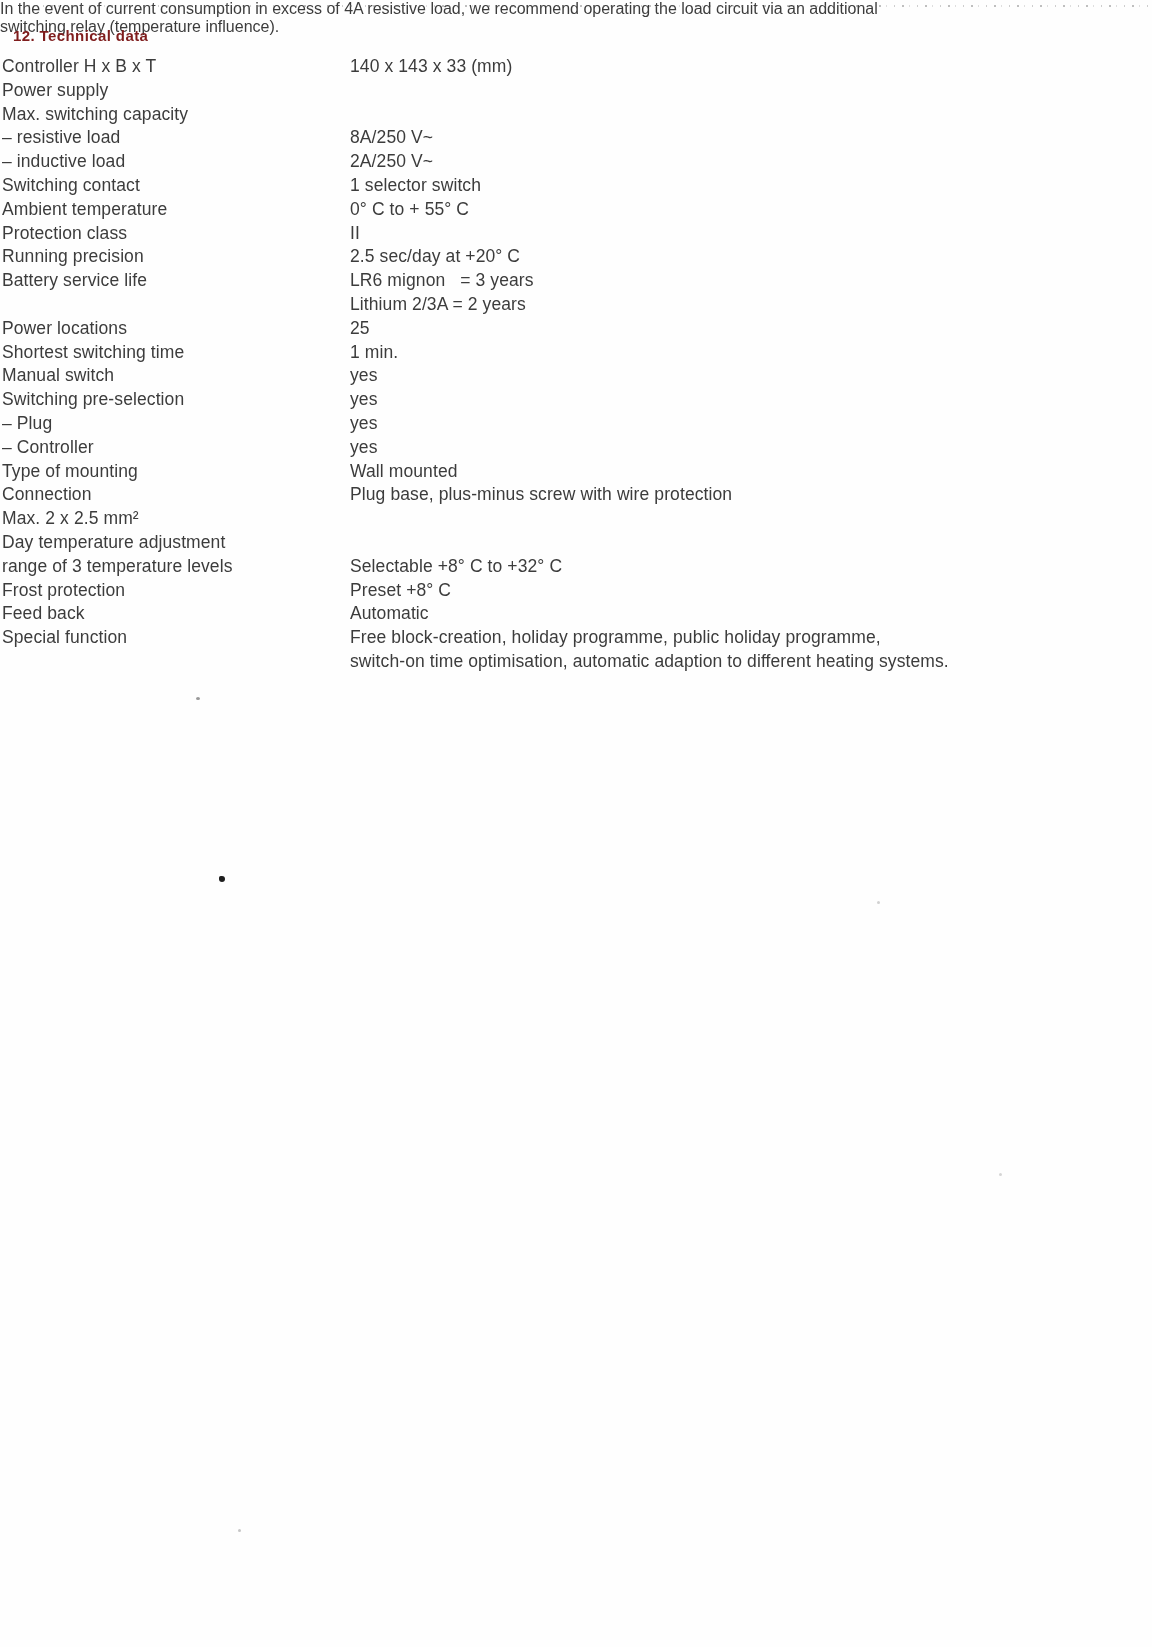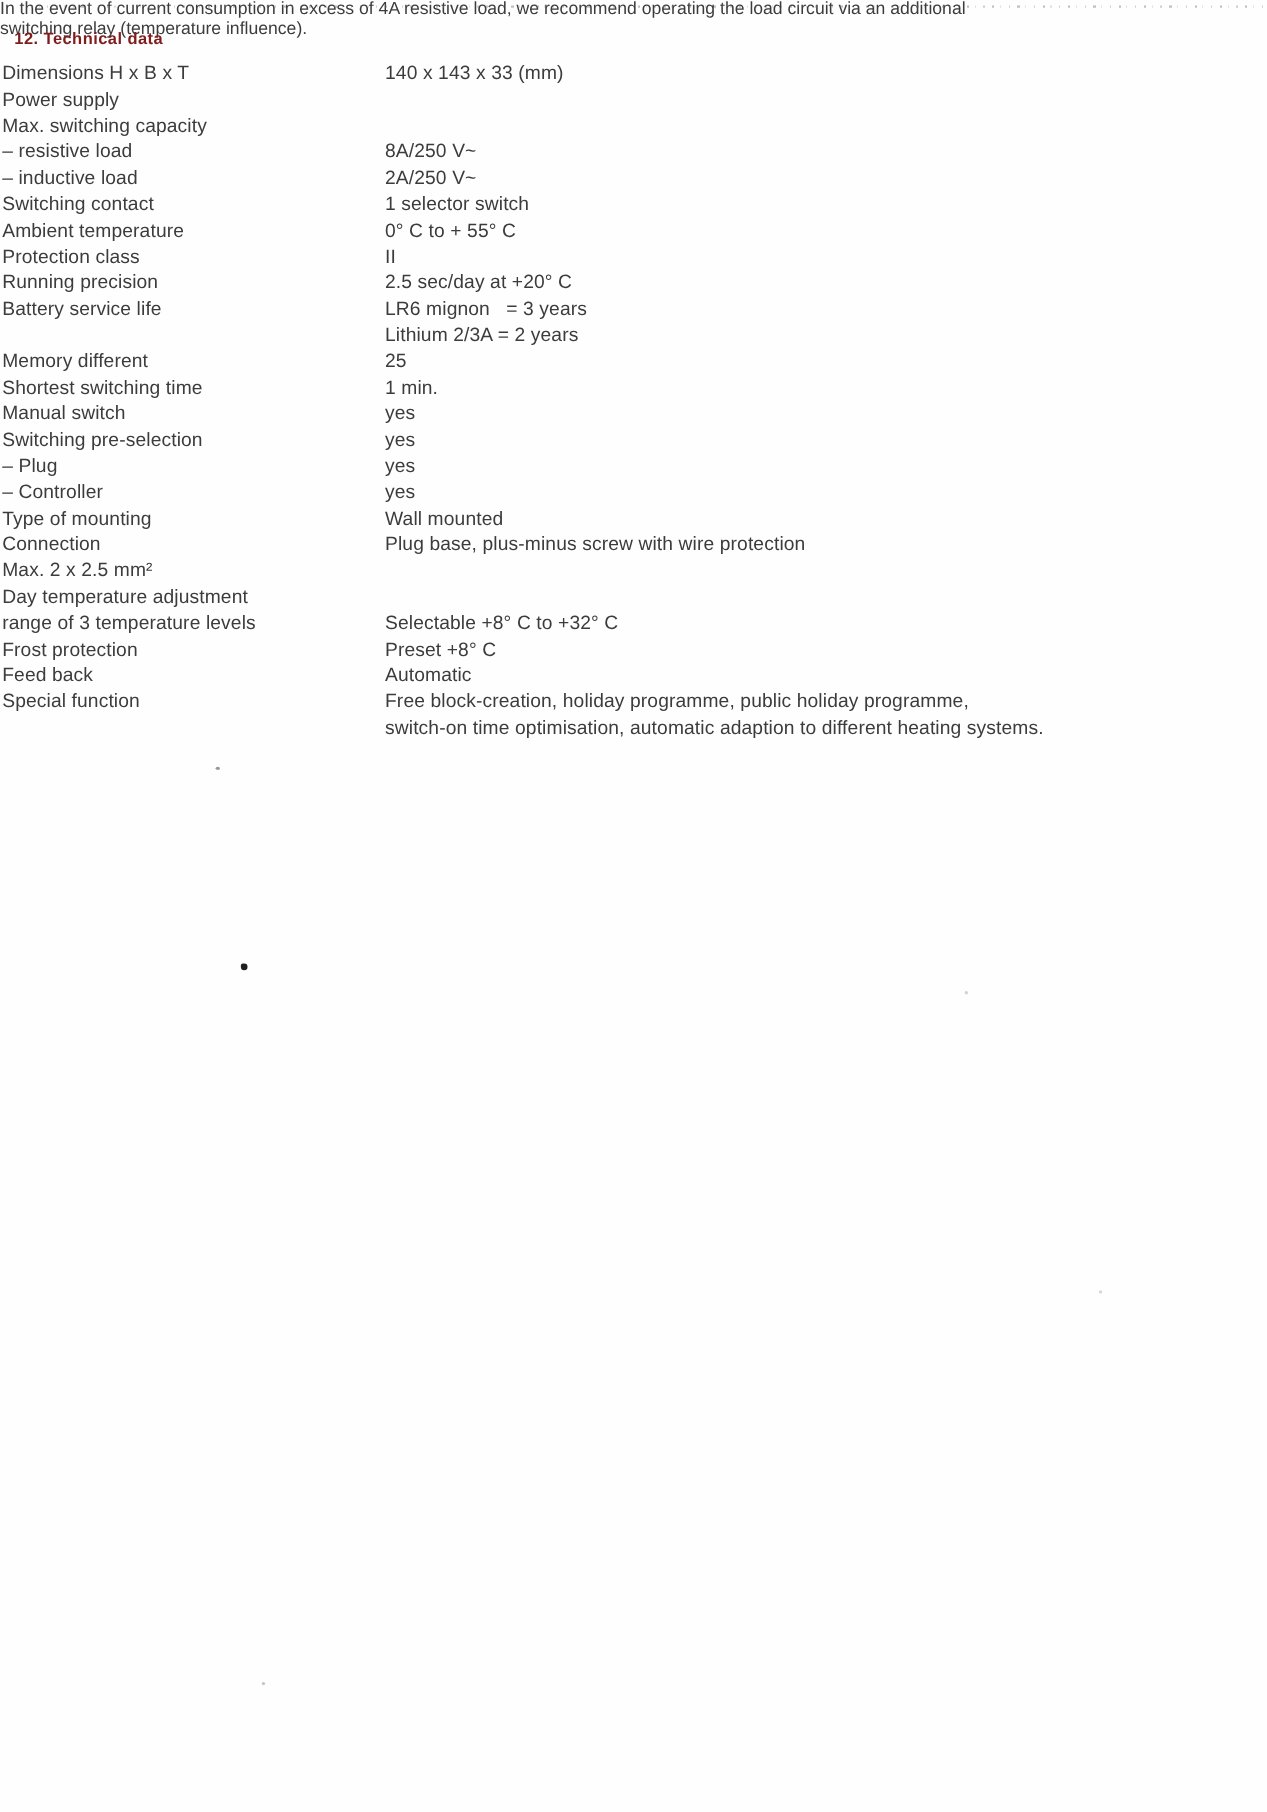--- a/index.html
+++ b/index.html
@@ -76,21 +76,21 @@
 </head>
 <body>
 
 <div class="page">
   <div class="top-noise"></div>
 
   <h1 class="heading">12. Technical data</h1>
 
   <div class="spec-table" id="spec-table">
       <div class="spec-row">
-        <span class="spec-label">Dimensions H x B x T</span>
+        <span class="spec-label">Controller H x B x T</span>
         <span class="spec-value">140 x 143 x 33 (mm)</span>
       </div>
       <div class="spec-row">
         <span class="spec-label">Power supply</span>
       </div>
       <div class="spec-row">
         <span class="spec-label">Max. switching capacity</span>
         <span class="spec-value"></span>
       </div>
       <div class="spec-row">
@@ -119,21 +119,21 @@
       </div>
       <div class="spec-row">
         <span class="spec-label">Battery service life</span>
         <span class="spec-value">LR6 mignon   = 3 years</span>
       </div>
       <div class="spec-row">
         <span class="spec-label"></span>
         <span class="spec-value">Lithium 2/3A = 2 years</span>
       </div>
       <div class="spec-row">
-        <span class="spec-label">Memory different</span>
+        <span class="spec-label">Power locations</span>
         <span class="spec-value">25</span>
       </div>
       <div class="spec-row">
         <span class="spec-label">Shortest switching time</span>
         <span class="spec-value">1 min.</span>
       </div>
       <div class="spec-row">
         <span class="spec-label">Manual switch</span>
         <span class="spec-value">yes</span>
       </div>

